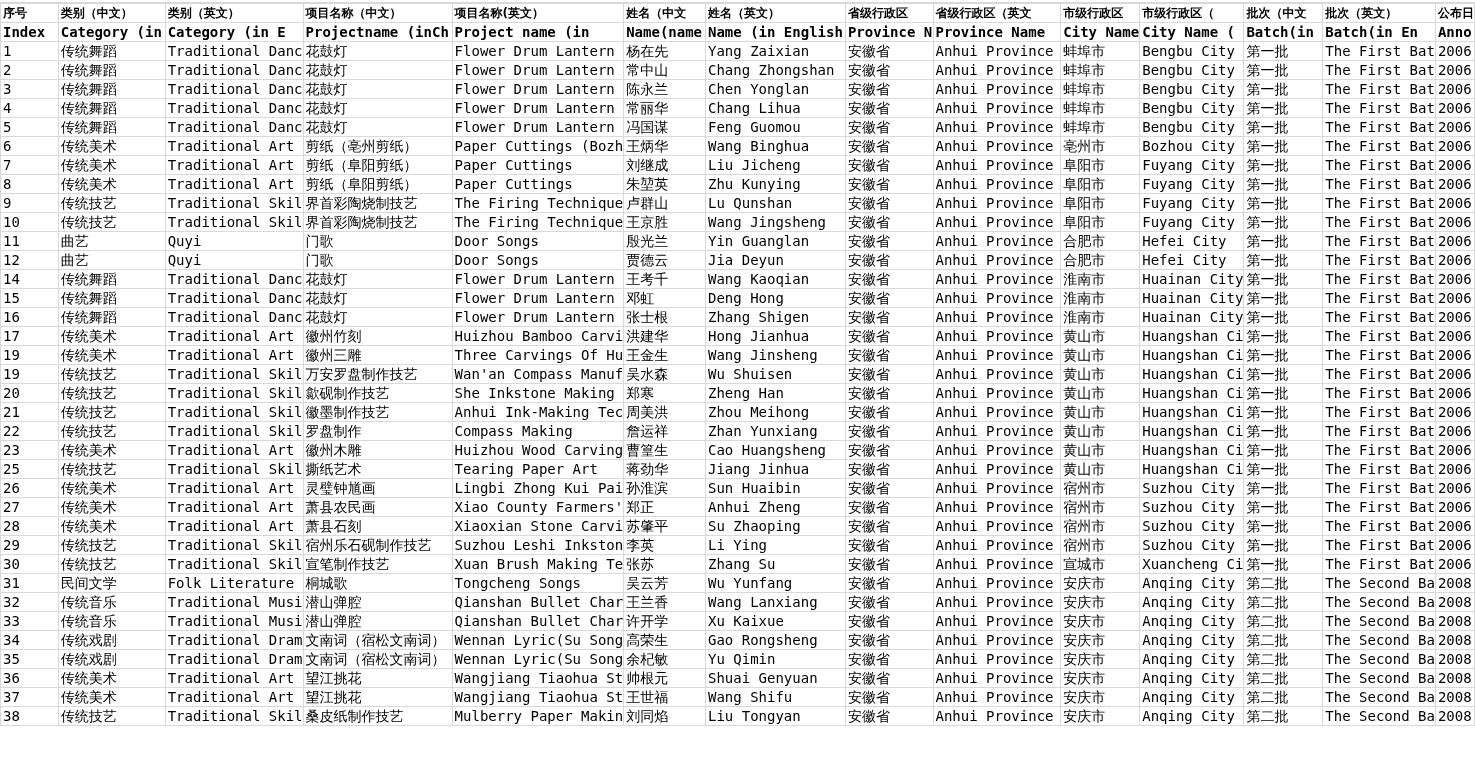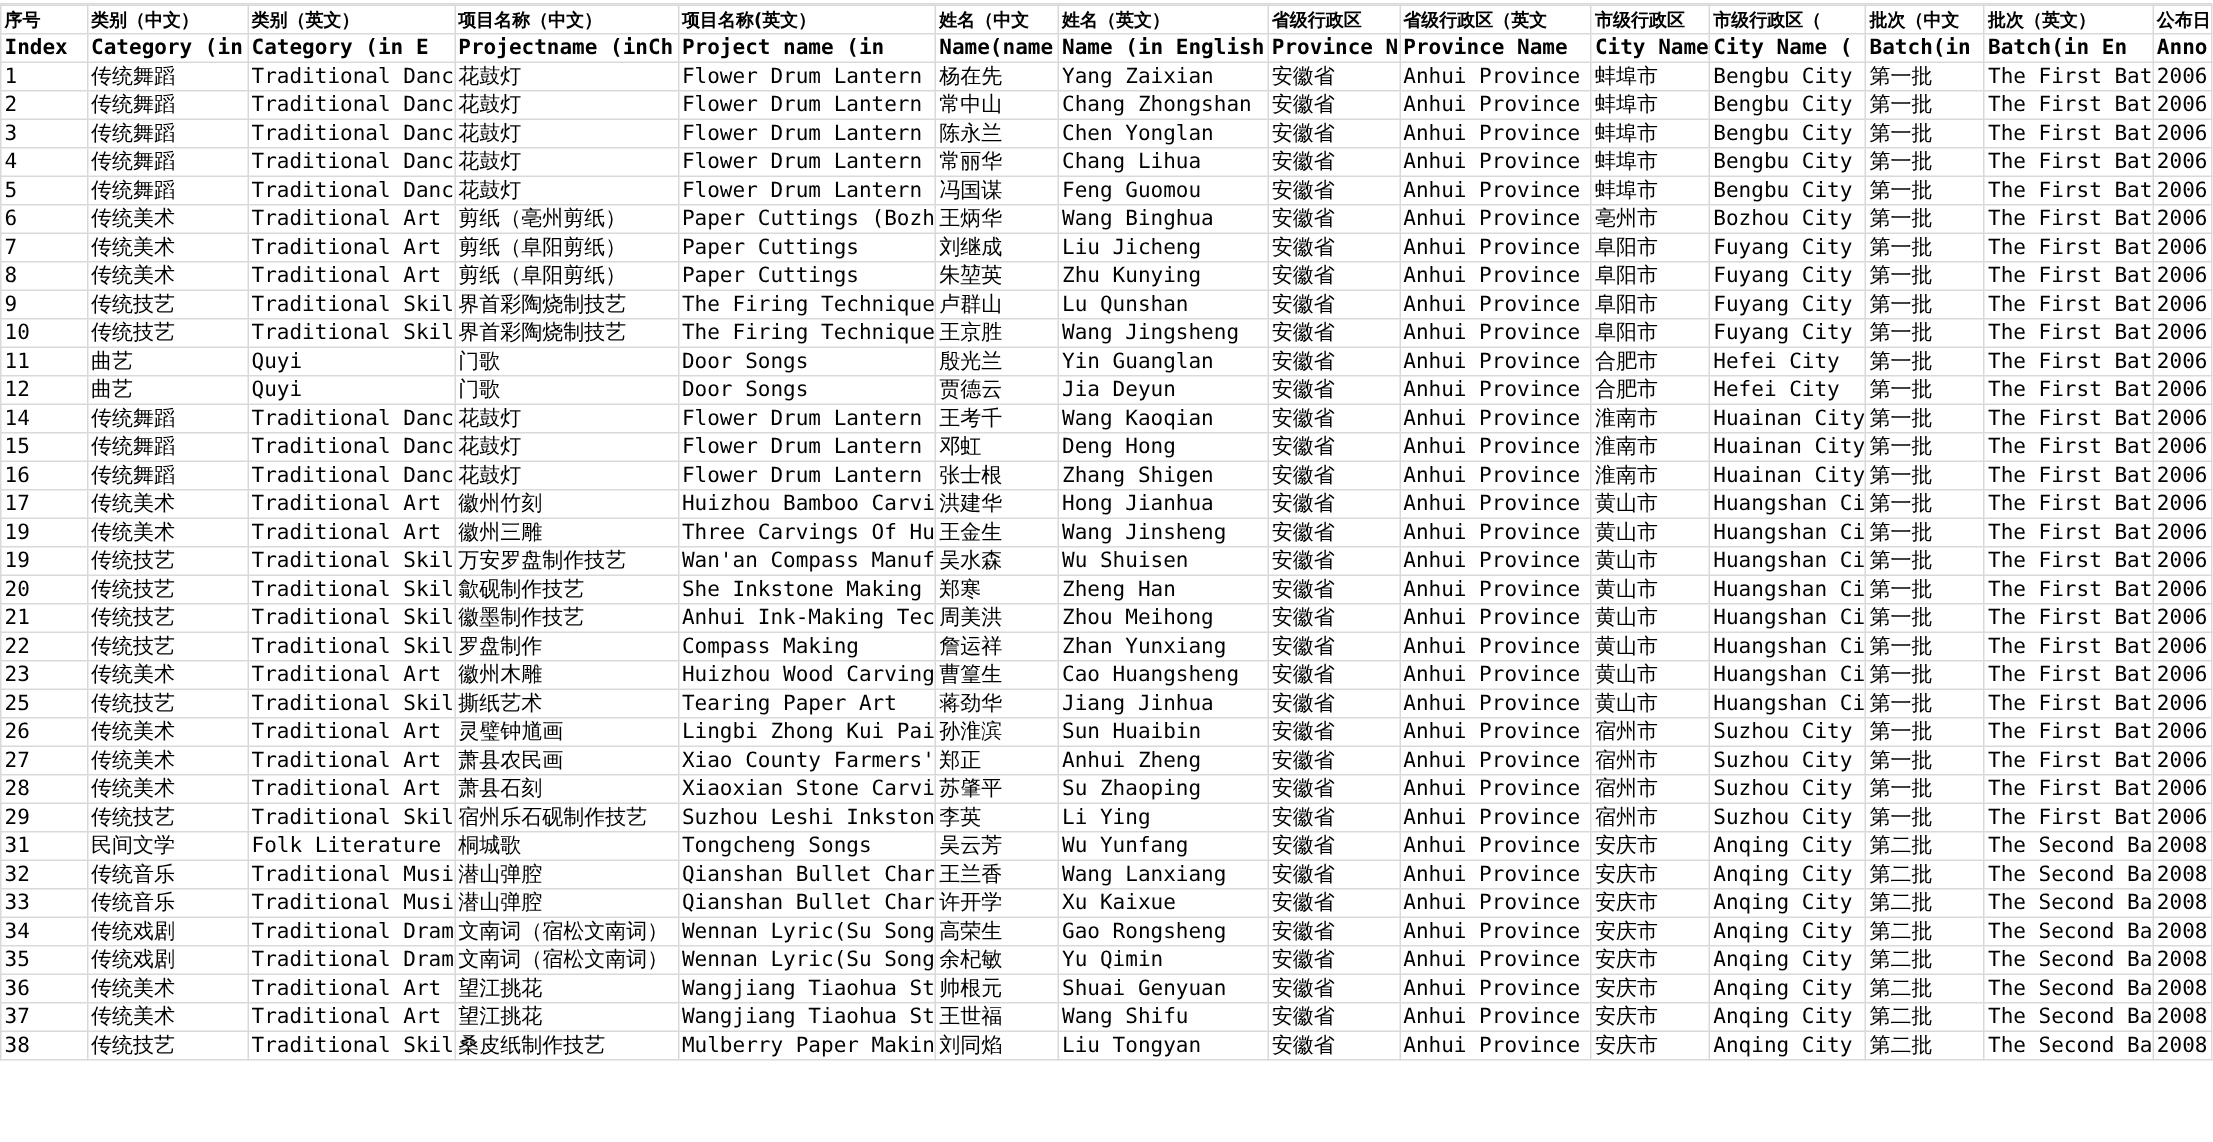--- a/index.html
+++ b/index.html
@@ -495,20 +495,36 @@
         <td>Li Ying</td>
         <td>安徽省</td>
         <td>Anhui Province</td>
         <td>宿州市</td>
         <td>Suzhou City</td>
         <td>第一批</td>
         <td>The First Bat</td>
         <td>2006</td>
       </tr>
       <tr class="data">
+        <td>30</td>
+        <td>传统技艺</td>
+        <td>Traditional Skil</td>
+        <td>宣笔制作技艺</td>
+        <td>Xuan Brush Making Te</td>
+        <td>张苏</td>
+        <td>Zhang Su</td>
+        <td>安徽省</td>
+        <td>Anhui Province</td>
+        <td>宣城市</td>
+        <td>Xuancheng Ci</td>
+        <td>第一批</td>
+        <td>The First Bat</td>
+        <td>2006</td>
+      </tr>
+      <tr class="data">
         <td>31</td>
         <td>民间文学</td>
         <td>Folk Literature</td>
         <td>桐城歌</td>
         <td>Tongcheng Songs</td>
         <td>吴云芳</td>
         <td>Wu Yunfang</td>
         <td>安徽省</td>
         <td>Anhui Province</td>
         <td>安庆市</td>

